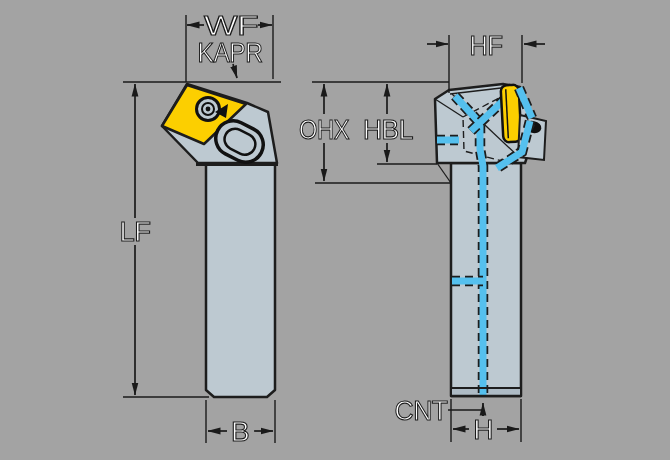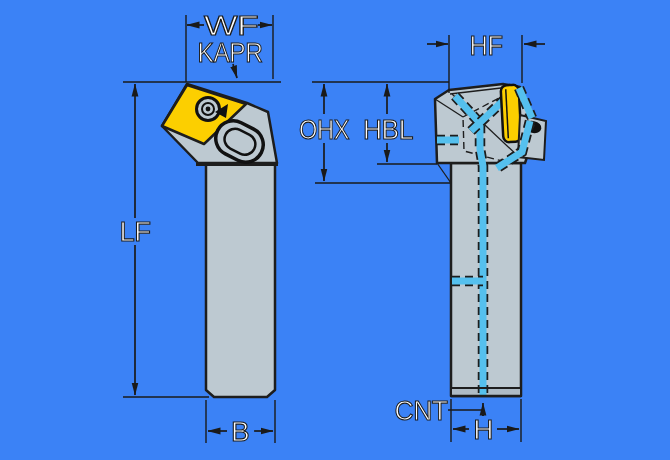--- a/index.html
+++ b/index.html
@@ -1,20 +1,20 @@
 <!DOCTYPE html>
 <html><head>
 <meta charset="utf-8">
 <style>
   html, body { margin: 0; padding: 0; background: #ffffff; }
   .stage {
     position: relative;
     width: 670px;
     height: 460px;
-    background: #3b82f6;
+    background: #a3a3a3;
     font-family: "Liberation Sans", sans-serif;
     overflow: hidden;
   }
   .stage svg { display: block; }
   .dim-label {
     font-family: "Liberation Sans", sans-serif;
     font-size: 28px;
     fill: #ffffff;
     stroke: #1a1a1a;
     stroke-width: 1.1px;

